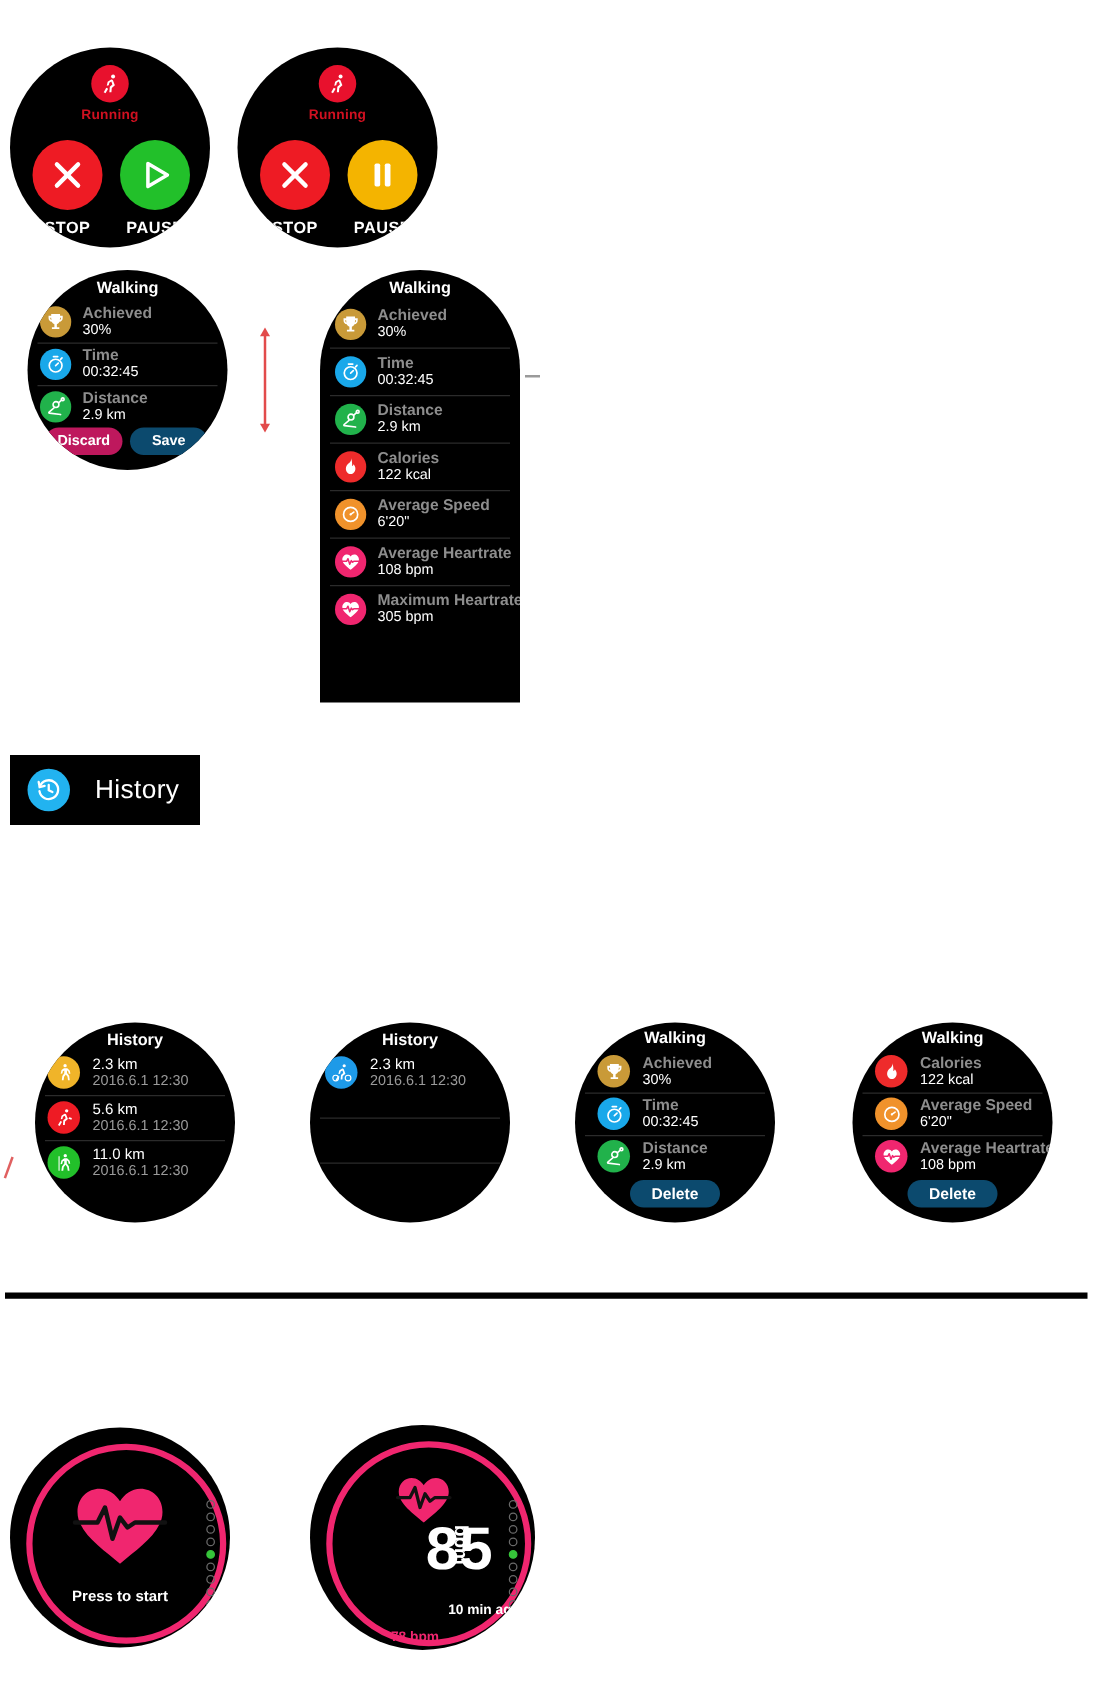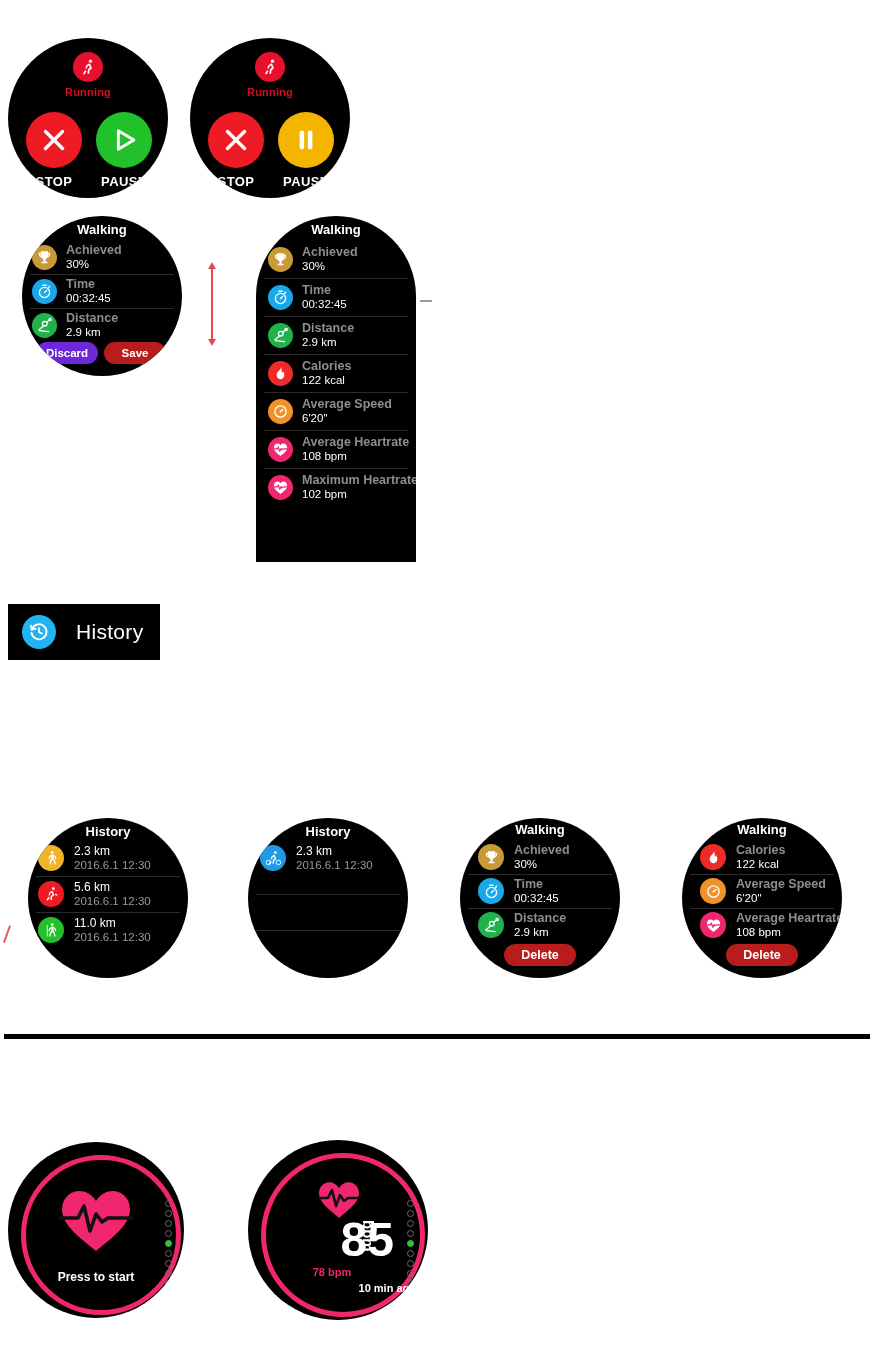--- a/index.html
+++ b/index.html
@@ -36,38 +36,38 @@
   .ricon svg{display:block;}
   .rtxt{display:flex;flex-direction:column;justify-content:center;}
   .rlab{color:#8d8d8d;font-size:12.5px;line-height:1.15;white-space:nowrap;font-weight:bold;}
   .rval{color:#fff;font-size:11.5px;font-weight:normal;line-height:1.25;white-space:nowrap;}
   .hist-val{color:#fff;font-size:12px;font-weight:normal;line-height:1.2;}
   .hist-date{color:#9a9a9a;font-size:11.5px;line-height:1.25;}
 
   
   .pill{position:absolute;border-radius:999px;display:flex;align-items:center;
         justify-content:center;color:#fff;font-weight:bold;}
-  .pill.gray{background:#6d28d9;text-align:center;}
-  .pill.green{background:#b91c1c;}
+  .pill.gray{background:#be185d;text-align:center;}
+  .pill.green{background:#0c4a6e;}
 
   
   .hist-banner{position:absolute;background:#000;display:flex;align-items:center;}
   .hist-banner .hb-icon{width:34px;height:34px;border-radius:50%;background:#22b3f0;
         display:flex;align-items:center;justify-content:center;margin-left:14px;}
   .hist-banner .hb-text{color:#fff;font-size:21px;margin-left:20px;letter-spacing:.3px;}
 
   
   .hr-ring{position:absolute;border-radius:50%;border:5px solid #f0266f;}
   .hr-caption{position:absolute;left:0;right:0;text-align:center;color:#fff;
               font-size:12px;font-weight:bold;}
   .hr-big{position:absolute;color:#fff;font-weight:bold;line-height:1;}
   .hr-bpm-vert{position:absolute;color:#fff;font-size:15px;font-weight:bold;
                writing-mode:vertical-rl;}
   .hr-prev{position:absolute;left:0;right:0;text-align:center;color:#f0266f;
-           font-size:11px;font-weight:bold;}
+           font-size:11px;font-weight:bold;margin-top:38px;}
   .hr-ago{position:absolute;left:0;right:0;text-align:right;color:#fff;
           font-size:11px;font-weight:bold;}
   .dots{position:absolute;display:flex;flex-direction:column;gap:3px;align-items:center;}
   .dots i{width:7px;height:7px;border-radius:50%;border:1.4px solid #6a6a6a;
           box-sizing:border-box;display:block;}
   .dots i.on{background:#36c43a;border-color:#36c43a;}
 
   
   .hr-divider{position:absolute;background:#000;}
   .arrow-line{position:absolute;background:#e24b4b;width:1.5px;}
@@ -273,21 +273,21 @@
         <div class="row" style="top:252px;height:38px;padding-left:12px;">
           <span class="sep"></span>
           <span class="ricon" style="width:25px;height:25px;background:#f0266f;">
             <svg viewBox="0 0 24 24" width="17" height="17" fill="#fff">
               <path d="M12 21C8 17.6 2.6 14.2 2.6 9.4 2.6 6 5.1 3.7 8 3.7c1.9 0 3.2 1 4 2.3.8-1.3 2.1-2.3 4-2.3 2.9 0 5.4 2.3 5.4 5.7 0 4.8-5.4 8.2-9.4 11.6z"></path>
               <polyline points="2.6,11.2 7.6,11.2 9,8.4 11,14.6 12.8,10.6 14.2,12.4 16,11.2 21.4,11.2" fill="none" stroke="#f0266f" stroke-width="1.7" stroke-linejoin="round" stroke-linecap="round"></polyline>
             </svg>
           </span>
           <span class="rtxt" style="margin-left:9px;">
             <span class="rlab">Maximum Heartrate</span>
-            <span class="rval">102  bpm</span>
+            <span class="rval">305  bpm</span>
           </span>
         </div>
       </div>
   </div>
 </div>
 <div class="dash" style="left:420px;top:300px;width:12px;"></div>
 
 <div class="hist-banner" style="left:8px;top:604px;width:152px;height:56px;">
   <span class="hb-icon">
     <svg viewBox="0 0 24 24" width="22" height="22" fill="none" stroke="#fff" stroke-width="2" stroke-linecap="round">

